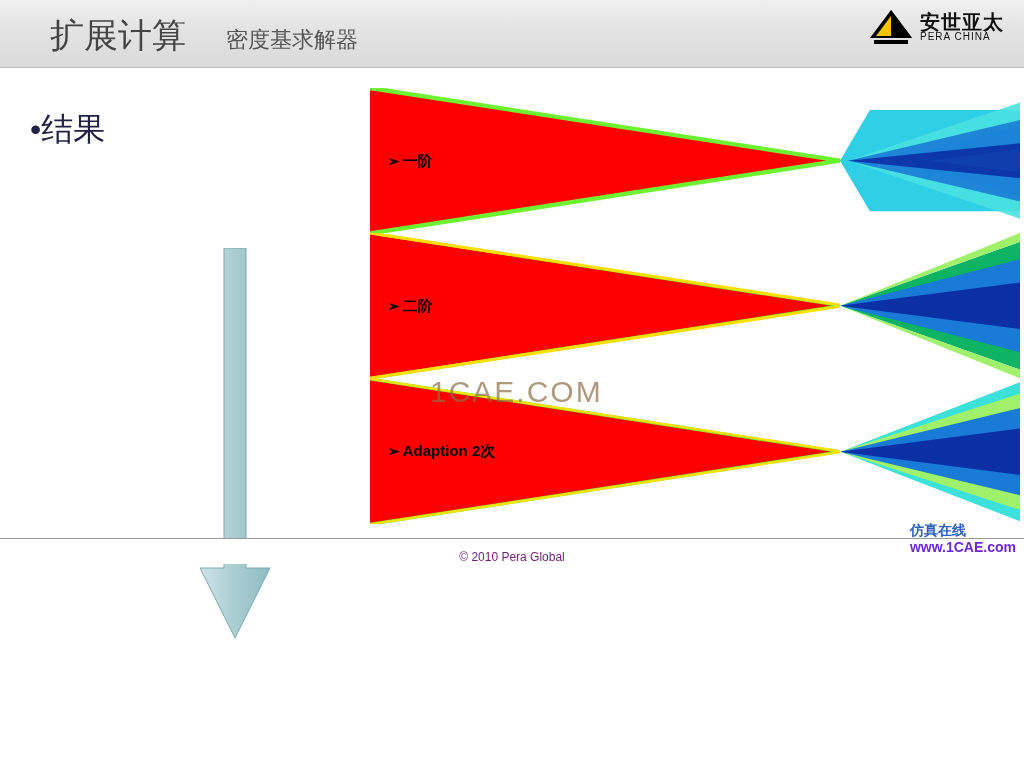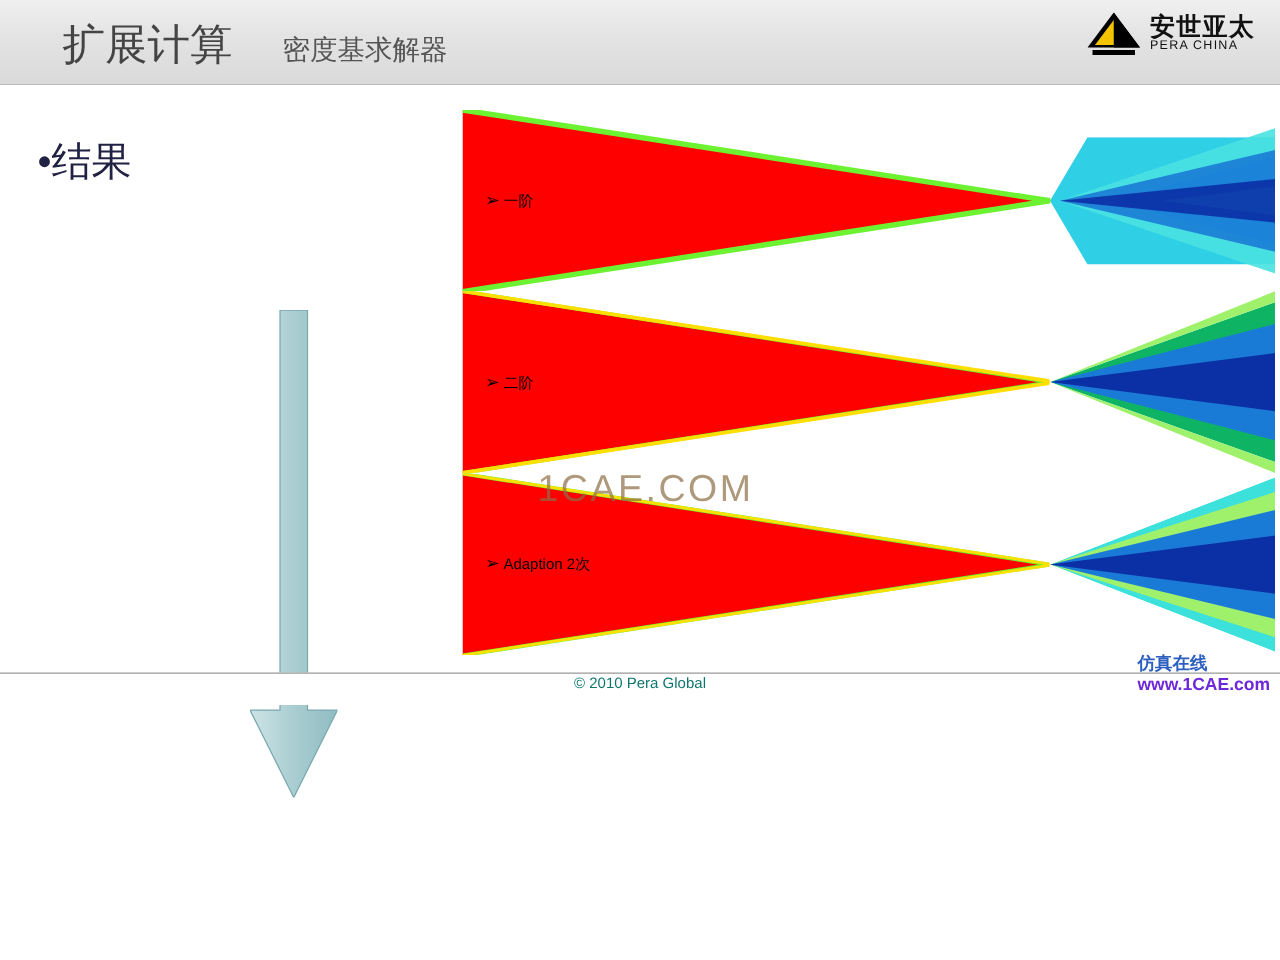--- a/index.html
+++ b/index.html
@@ -25,32 +25,32 @@
   .body { position: absolute; top: 68px; left: 0; right: 0; bottom: 30px; }
   .left { position: absolute; top: 40px; left: 30px; width: 300px; }
   .bullet1 { font-size: 32px; color: #212144; }
   .bullet2 { font-size: 20px; color: #222; margin-left: 30px; margin-top: 6px; }
   .arrow-down { position: absolute; left: 200px; top: 180px; }
   .arrow-down svg { display: block; }
 
   
   .contours { position: absolute; top: 20px; left: 370px; width: 650px; bottom: 10px; display: flex; flex-direction: column; }
   .contour { flex: 1 1 0; position: relative; }
-  .contour .label { position: absolute; left: 18px; top: 50%; transform: translateY(-50%); font-size: 12px; color: #000; z-index: 3; }
+  .contour .label { position: absolute; left: 18px; top: 50%; transform: translateY(-50%); font-size: 15px; color: #000; z-index: 3; font-weight: bold; }
   .contour .label::before { content: "➢"; font-size: 14px; margin-right: 3px; color: #000; }
   .contour svg { position: absolute; inset: 0; width: 100%; height: 100%; }
 
   
   .wm-center { position: absolute; top: 375px; left: 430px; color: rgba(140,110,70,.7); font-size: 30px; letter-spacing: 2px; z-index: 5; pointer-events: none; font-weight: 500; }
   .wm-br { position: absolute; right: 8px; bottom: 8px; z-index: 6; text-align: left; font-size: 14px; line-height: 1.2; }
   .wm-br .l1 { color: #2c5fbf; font-weight: 700; }
   .wm-br .l2 { color: #6d28d9; font-weight: 700; }
 
   
-  .footer { position: absolute; left: 0; right: 0; bottom: 0; height: 26px; border-top: 1px solid #999; display: flex; align-items: flex-start; justify-content: center; font-size: 12px; color: #0f766e; background: #fff; }
+  .footer { position: absolute; left: 0; right: 0; bottom: 0; height: 26px; border-top: 1px solid #999; display: flex; align-items: flex-end; justify-content: center; font-size: 12px; color: #701a75; background: #fff; }
 </style>
 </head>
 <body>
 
 <div class="slide">
 
   <div class="header">
     <span class="title">扩展计算</span>
     <span class="subtitle">密度基求解器</span>
     <div class="logo">

